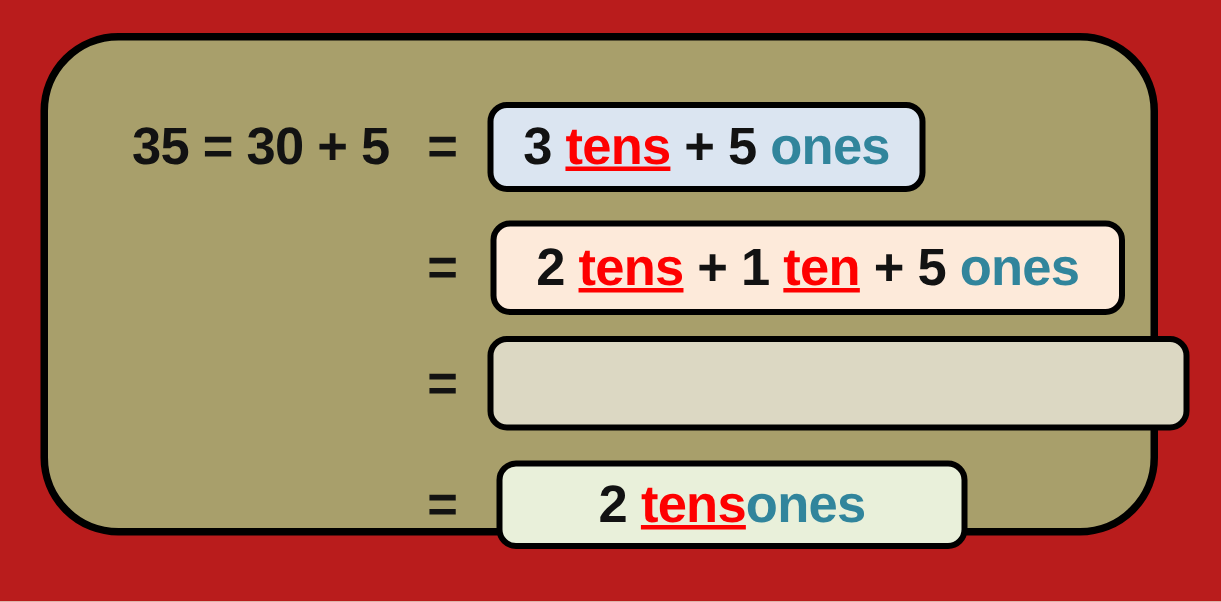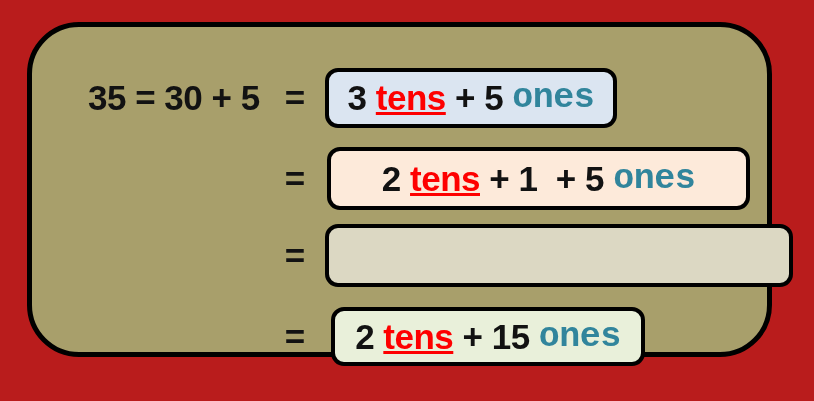--- a/index.html
+++ b/index.html
@@ -52,41 +52,41 @@
   .r1 .eq{top:41px;height:60px;}
   .r2 .eq{top:120px;height:63px;}
   .r3 .eq{top:197px;height:63px;}
   .r4 .eq{top:280px;height:59px;}
   .r1 .box{left:293px;top:41px;width:292px;height:60px;}
   .r2 .box{left:295px;top:120px;width:423px;height:63px;}
   .r3 .box{left:293px;top:197px;width:468px;height:63px;}
   .r4 .box{left:299px;top:280px;width:314px;height:59px;}
   .seg.black{color:var(--ink,#111);}
   .seg.red{color:var(--red,#fe0000);text-decoration:underline;}
-  .seg.teal{color:var(--teal,#31859c);font-family:Liberation Mono, monospace;}
+  .seg.teal{color:var(--teal,#31859c);}
 </style>
 </head>
 <body>
 
 <div class="canvas">
   <div class="panel">
     <div class="rows">
       <div class="heading">35 = 30 + 5</div>
 
     <div class="row r1">
     <span class="eq">=</span>
     <div class="box" style="background: rgb(219, 229, 241);"><span class="seg black">3 </span><span class="seg red">tens</span><span class="seg black"> + 5 </span><span class="seg teal">ones</span></div>
   </div>
         <div class="row r2">
     <span class="eq">=</span>
-    <div class="box" style="background: rgb(253, 234, 218);"><span class="seg black">2 </span><span class="seg red">tens</span><span class="seg black"> + 1 </span><span class="seg black"> + 5 </span><span class="seg teal">ones</span></div>
+    <div class="box" style="background: rgb(253, 234, 218);"><span class="seg black">2 </span><span class="seg red">tens</span><span class="seg black"> + 1 </span><span class="seg red">ten</span><span class="seg black"> + 5 </span><span class="seg teal">ones</span></div>
   </div>
         <div class="row r3">
     <span class="eq">=</span>
     <div class="box" style="background: rgb(220, 216, 195);"></div>
   </div>
         <div class="row r4">
     <span class="eq">=</span>
-    <div class="box" style="background: rgb(233, 240, 218);"><span class="seg black">2 </span><span class="seg red">tens</span><span class="seg black"> + 15 </span><span class="seg teal">ones</span></div>
+    <div class="box" style="background: rgb(233, 240, 218);"><span class="seg black">2 </span><span class="seg red">tens</span><span class="seg teal">ones</span></div>
   </div>
       </div>
   </div>
 </div>
 
 </body></html>

